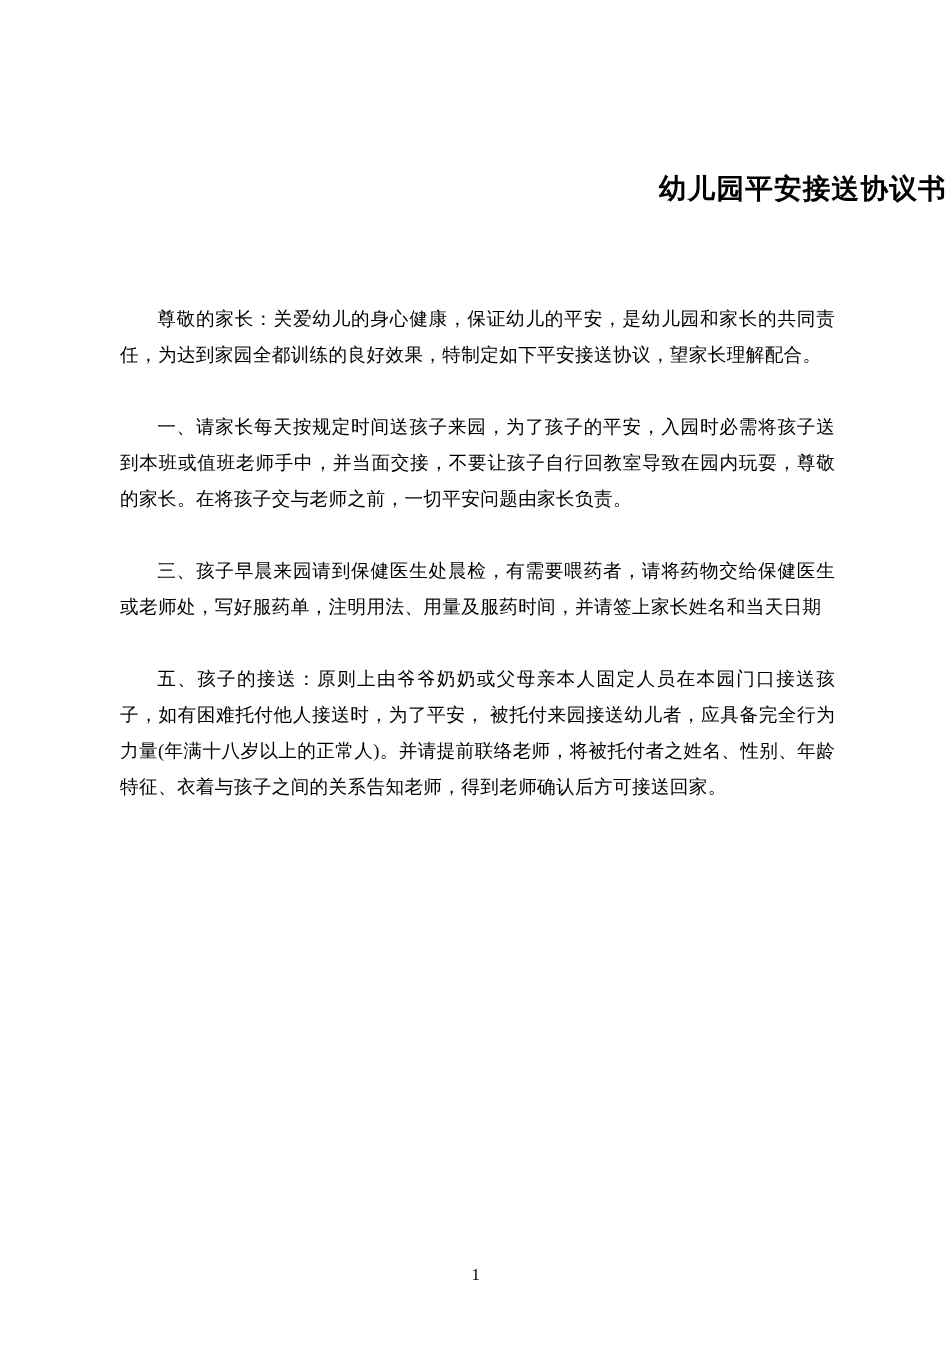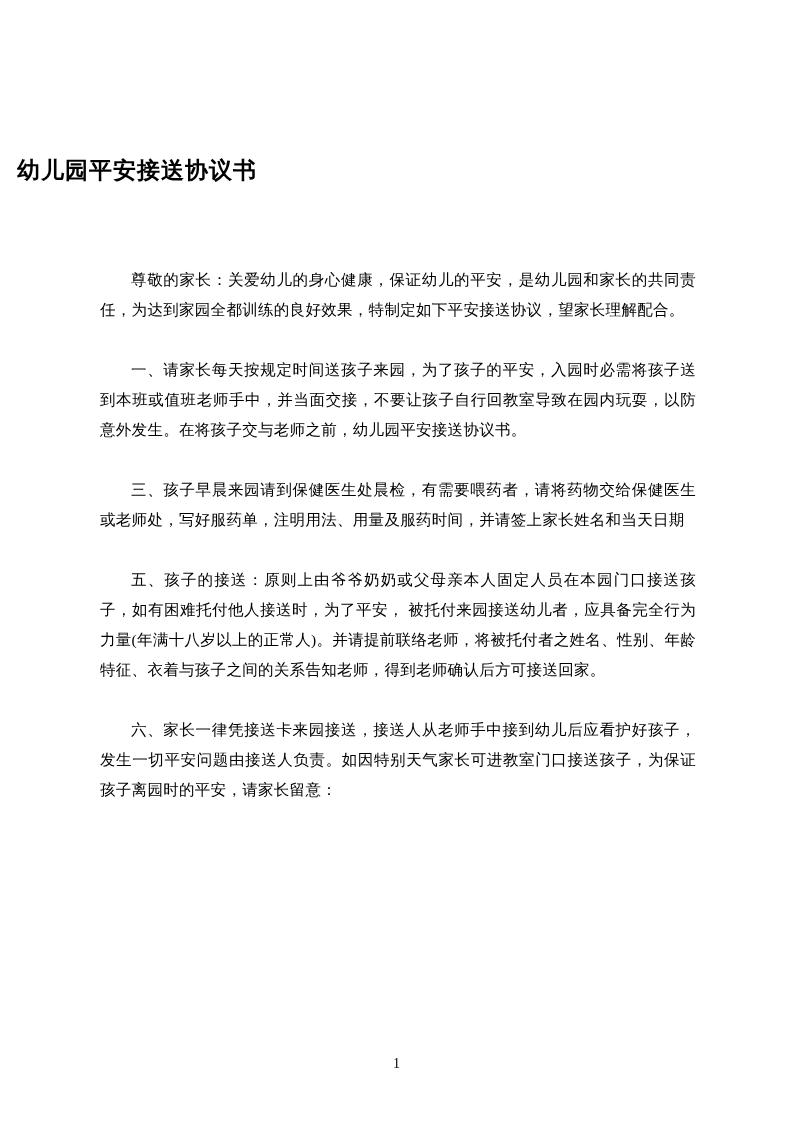--- a/index.html
+++ b/index.html
@@ -11,23 +11,23 @@
     position: relative;
     width: 793px;
     height: 1122px;
     background: #ffffff;
     color: #000000;
     font-family: "Liberation Serif", "DejaVu Serif", serif;
     overflow: hidden;
     box-sizing: border-box;
   }
   .doc-title {
-    margin: 17px;
+    margin: 4px;
     padding-top: 140px;
-    text-align: left;
+    text-align: right;
     font-size: 23px;
     font-weight: bold;
     letter-spacing: 1px;
     line-height: 28px;
   }
   .doc-body {
     margin-top: 80px;
     padding: 0 97px 0 100px;
   }
   .doc-body p {
@@ -48,20 +48,19 @@
   }
 </style>
 </head>
 <body>
 
 <div class="page">
   <h1 class="doc-title">幼儿园平安接送协议书</h1>
 
   <div class="doc-body">
     <p>尊敬的家长：关爱幼儿的身心健康，保证幼儿的平安，是幼儿园和家长的共同责任，为达到家园全都训练的良好效果，特制定如下平安接送协议，望家长理解配合。</p>
-    <p>一、请家长每天按规定时间送孩子来园，为了孩子的平安，入园时必需将孩子送到本班或值班老师手中，并当面交接，不要让孩子自行回教室导致在园内玩耍，以防意外发生。在将孩子交与老师之前，幼儿园平安接送协议书。</p>
+    <p>一、请家长每天按规定时间送孩子来园，为了孩子的平安，入园时必需将孩子送到本班或值班老师手中，并当面交接，不要让孩子自行回教室导致在园内玩耍，尊敬的家长。在将孩子交与老师之前，一切平安问题由家长负责。</p>
     <p>三、孩子早晨来园请到保健医生处晨检，有需要喂药者，请将药物交给保健医生或老师处，写好服药单，注明用法、用量及服药时间，并请签上家长姓名和当天日期</p>
     <p>五、孩子的接送：原则上由爷爷奶奶或父母亲本人固定人员在本园门口接送孩子，如有困难托付他人接送时，为了平安， 被托付来园接送幼儿者，应具备完全行为力量(年满十八岁以上的正常人)。并请提前联络老师，将被托付者之姓名、性别、年龄特征、衣着与孩子之间的关系告知老师，得到老师确认后方可接送回家。</p>
-    <p>六、家长一律凭接送卡来园接送，接送人从老师手中接到幼儿后应看护好孩子，发生一切平安问题由接送人负责。如因特别天气家长可进教室门口接送孩子，为保证孩子离园时的平安，请家长留意：</p>
   </div>
 
   <div class="page-number">1</div>
 </div>
 
 </body></html>

